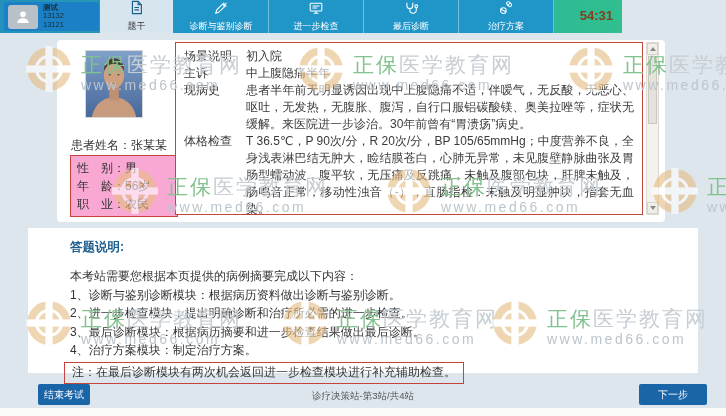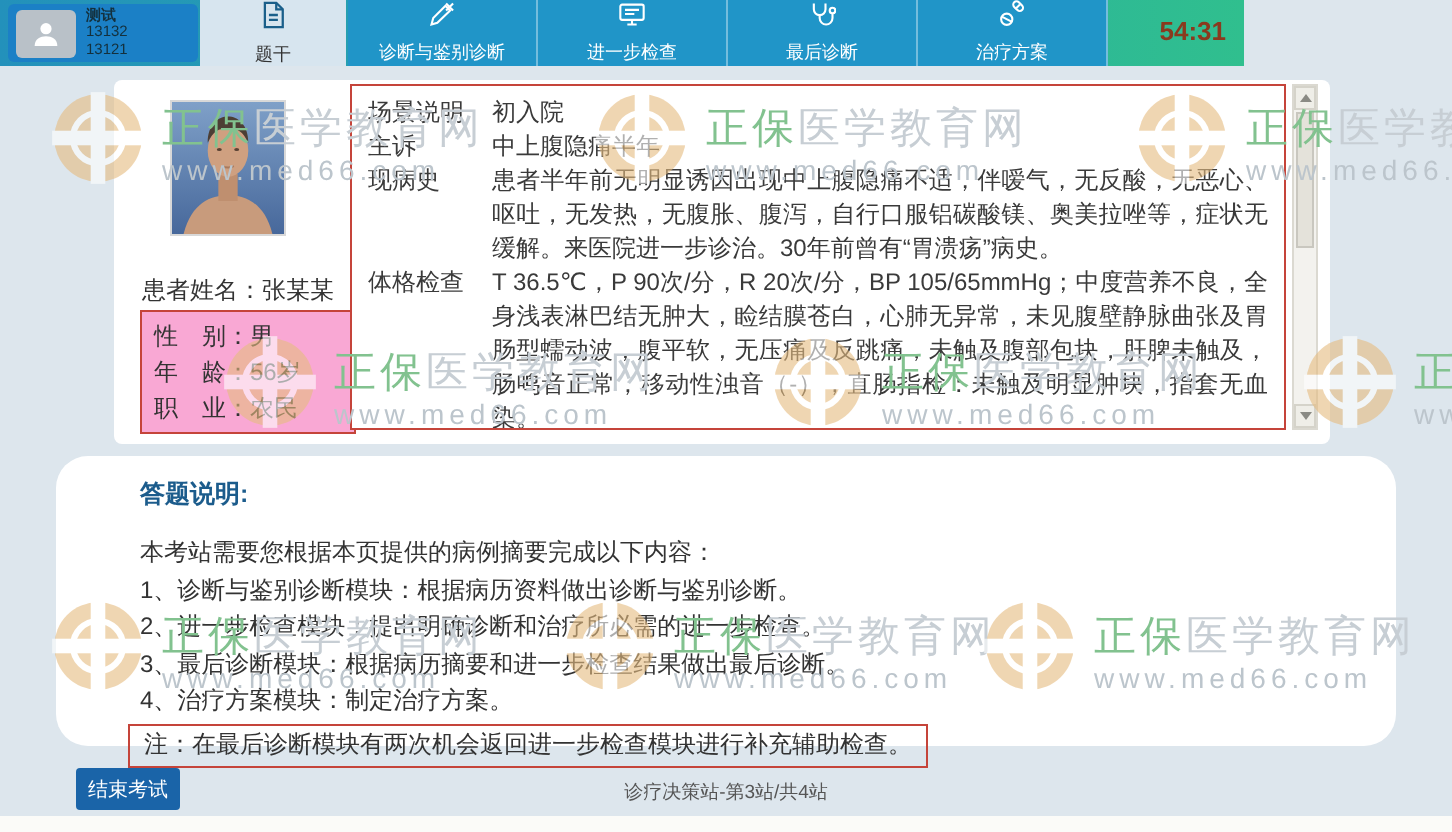--- a/index.html
+++ b/index.html
@@ -44,21 +44,21 @@
   .sb-btn { position:absolute; left:0; width:11px; height:12px; background:#efeee8; border:1px solid #d5d3ca;
             display:flex; align-items:center; justify-content:center; cursor:pointer; }
   .sb-up { top:0; } .sb-down { bottom:0; }
   .tri-up { width:0; height:0; border-left:3px solid transparent; border-right:3px solid transparent; border-bottom:4px solid #8a8a84; }
   .tri-down { width:0; height:0; border-left:3px solid transparent; border-right:3px solid transparent; border-top:4px solid #8a8a84; }
   .sb-thumb { position:absolute; left:1px; top:13px; width:9px; height:68px; background:#e4e2da;
               border:1px solid #c9c7bf; cursor:pointer; }
 
   
   .instr-card { position:absolute; left:28px; top:228px; width:670px; height:145px; background:#fff;
-                border-radius:16px; padding:11px 14px 8px 42px; z-index:5; }
+                border-radius:0; padding:11px 14px 8px 42px; z-index:5; }
   .instr-title { font-size:12.5px; font-weight:bold; color:#1c5c8c; margin-bottom:11px; }
   .instr-line { font-size:12px; color:#333; line-height:18.5px; white-space:nowrap; }
   .instr-note { display:inline-block; margin-left:-6px; margin-top:2px; border:1px solid #c5443a;
                 padding:1px 7px 2px 7px; font-size:12px; color:#333; white-space:nowrap; }
 
   
   .footer { position:absolute; left:0; top:378px; width:726px; height:30px; z-index:5; }
   .btn { position:absolute; top:6px; height:21px; background:#1a64a8; color:#fff; border:none;
          border-radius:2px; font-size:10px; font-family:Liberation Mono, monospace; cursor:pointer; }
   .btn-end { left:38px; width:52px; }
@@ -225,20 +225,21 @@
     <div class="instr-line">1、诊断与鉴别诊断模块：根据病历资料做出诊断与鉴别诊断。</div>
     <div class="instr-line">2、进一步检查模块：提出明确诊断和治疗所必需的进一步检查。</div>
     <div class="instr-line">3、最后诊断模块：根据病历摘要和进一步检查结果做出最后诊断。</div>
     <div class="instr-line">4、治疗方案模块：制定治疗方案。</div>
     <div class="instr-note">注：在最后诊断模块有两次机会返回进一步检查模块进行补充辅助检查。</div>
   </section>
 
   <footer class="footer">
     <button class="btn btn-end">结束考试</button>
     <div class="station">诊疗决策站-第3站/共4站</div>
+    <button class="btn btn-next">下一步</button>
   </footer>
   <div class="bottom-strip"></div>
 
   <div class="wm-layer">
 
     <div class="wm" style="left:24px;top:44px;">
       <svg width="50" height="50" viewBox="0 0 48 48" opacity="0.6">
           <circle cx="24" cy="24" r="21" fill="#e6bc80"></circle>
           <rect x="20.5" y="2" width="7" height="44" fill="#fff"></rect>
           <rect x="2" y="20.5" width="44" height="7" fill="#fff"></rect>

